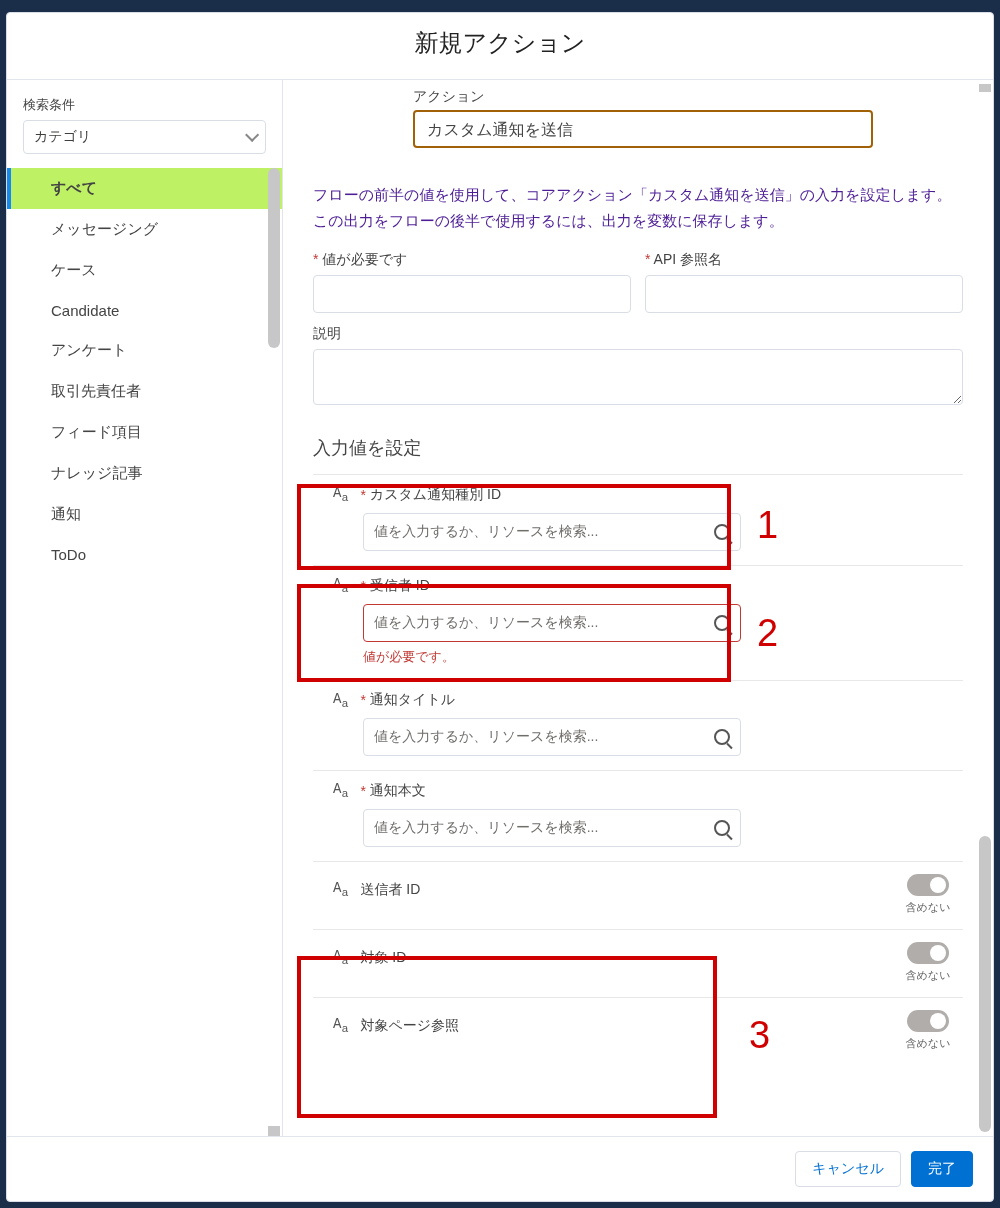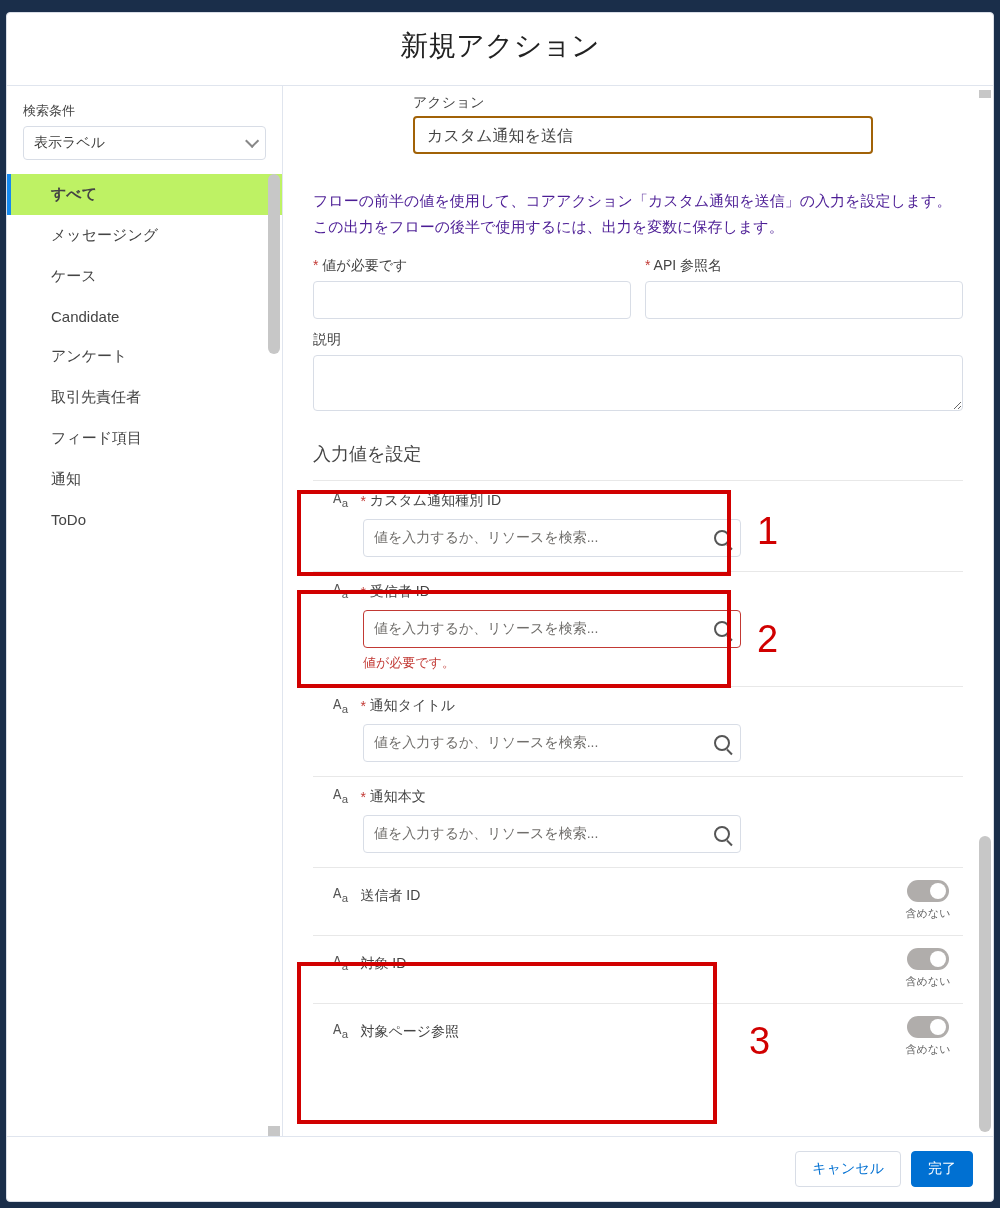--- a/index.html
+++ b/index.html
@@ -24,21 +24,21 @@
   display: flex;
   flex-direction: column;
   overflow: hidden;
 }
 .modal-header {
   text-align: center;
   padding: 14px 0 20px;
   border-bottom: 1px solid #e0e5ee;
 }
 .modal-header h1 {
-  font-size: 28px;
+  font-size: 24px;
   font-weight: 400;
   color: #222;
 }
 .modal-body {
   flex: 1;
   display: flex;
   min-height: 0;
   position: relative;
 }
 .sidebar {
@@ -309,35 +309,36 @@
   <div class="modal-header">
     <h1>新規アクション</h1>
   </div>
 
   <div class="modal-body">
 
     <div class="sidebar">
       <div class="sbar-top">
         <div class="sbar-label">検索条件</div>
         <div class="select">
-          <span>表示ラベル</span>
+          <span>カテゴリ</span>
           <span class="chev"></span>
         </div>
       </div>
       <div class="cat-scroll">
         <div class="faux-scroll"></div>
         <div class="faux-scroll-bottom"></div>
         <div class="cat-list">
           <div class="cat-item sel">すべて</div>
           <div class="cat-item">メッセージング</div>
           <div class="cat-item">ケース</div>
           <div class="cat-item">Candidate</div>
           <div class="cat-item">アンケート</div>
           <div class="cat-item">取引先責任者</div>
           <div class="cat-item">フィード項目</div>
+          <div class="cat-item">ナレッジ記事</div>
           <div class="cat-item">通知</div>
           <div class="cat-item">ToDo</div>
         </div>
       </div>
     </div>
 
     <div class="main">
       <div class="main-scroll"></div>
       <div class="main-scroll-big"></div>
 

